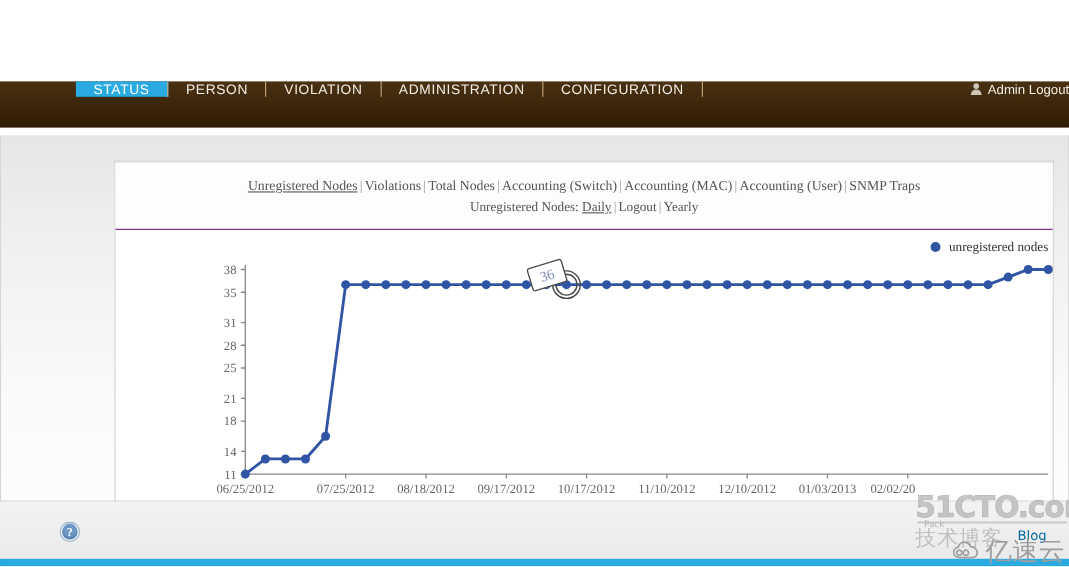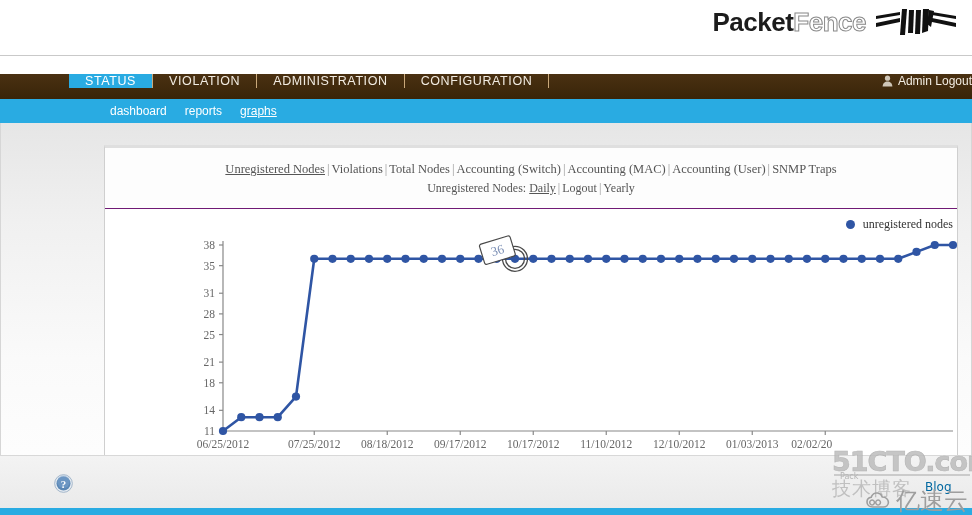--- a/index.html
+++ b/index.html
@@ -236,61 +236,39 @@
     font-size: 8px;
     color: #b5b5b5;
     pointer-events: none;
   }
 </style>
 </head>
 <body>
 
 <div id="page">
 
-  <div class="header-band">
-    <div class="logo-wrap">
-      <div class="logo-text">
-        <span class="packet">Packet</span><span class="fence">Fence</span>
-      </div>
-      <svg class="logo-mark" viewBox="0 0 84 30">
-        <path d="M2 16 L26 11 L26 15 L2 20 Z" fill="#111"></path>
-        <path d="M2 9 L26 5 L26 8 L2 12 Z" fill="#111"></path>
-        <path d="M58 11 L82 16 L82 20 L58 15 Z" fill="#111"></path>
-        <path d="M58 5 L82 9 L82 12 L58 8 Z" fill="#111"></path>
-        <path d="M28 2 L33 2 L31 28 L26 28 Z" fill="#111"></path>
-        <path d="M35 3 L40 3 L39 26 L34 26 Z" fill="#111"></path>
-        <path d="M42 3 L47 3 L46 27 L41 27 Z" fill="#111"></path>
-        <path d="M49 2 L55 2 L54 24 L48 26 Z" fill="#111"></path>
-        <path d="M55 3 L60 4 L57 20 L53 17 Z" fill="#111"></path>
-      </svg>
-    </div>
-  </div>
 
   <div class="mainnav">
     <div class="nav-lead"></div>
     <div class="nav-item active">STATUS</div>
+    <div class="nav-item">PERSON</div>
     <div class="nav-item">VIOLATION</div>
     <div class="nav-item">ADMINISTRATION</div>
     <div class="nav-item">CONFIGURATION</div>
     <div class="nav-tail">
       <div class="admin-logout">
         <svg class="user-icon" viewBox="0 0 11 12">
           <circle cx="5.5" cy="3.2" r="2.6" fill="#e8e2d6"></circle>
           <path d="M0.6 11.4 C0.9 7.8 3 6.4 5.5 6.4 C8 6.4 10.1 7.8 10.4 11.4 Z" fill="#e8e2d6"></path>
         </svg>
         <span>Admin Logout</span>
       </div>
     </div>
   </div>
 
-  <div class="subnav">
-    <a>dashboard</a>
-    <a>reports</a>
-    <a class="current">graphs</a>
-  </div>
 
   <div class="body-area"></div>
 
   <div class="panel">
 
     <div class="links-box">
       <div class="linkrow">
         <a class="sel">Unregistered Nodes</a><span class="sep">|</span><a>Violations</a><span class="sep">|</span><a>Total Nodes</a><span class="sep">|</span><a>Accounting (Switch)</a><span class="sep">|</span><a>Accounting (MAC)</a><span class="sep">|</span><a>Accounting (User)</a><span class="sep">|</span><a>SNMP Traps</a>
       </div>
       <div class="linkrow linkrow-2">

